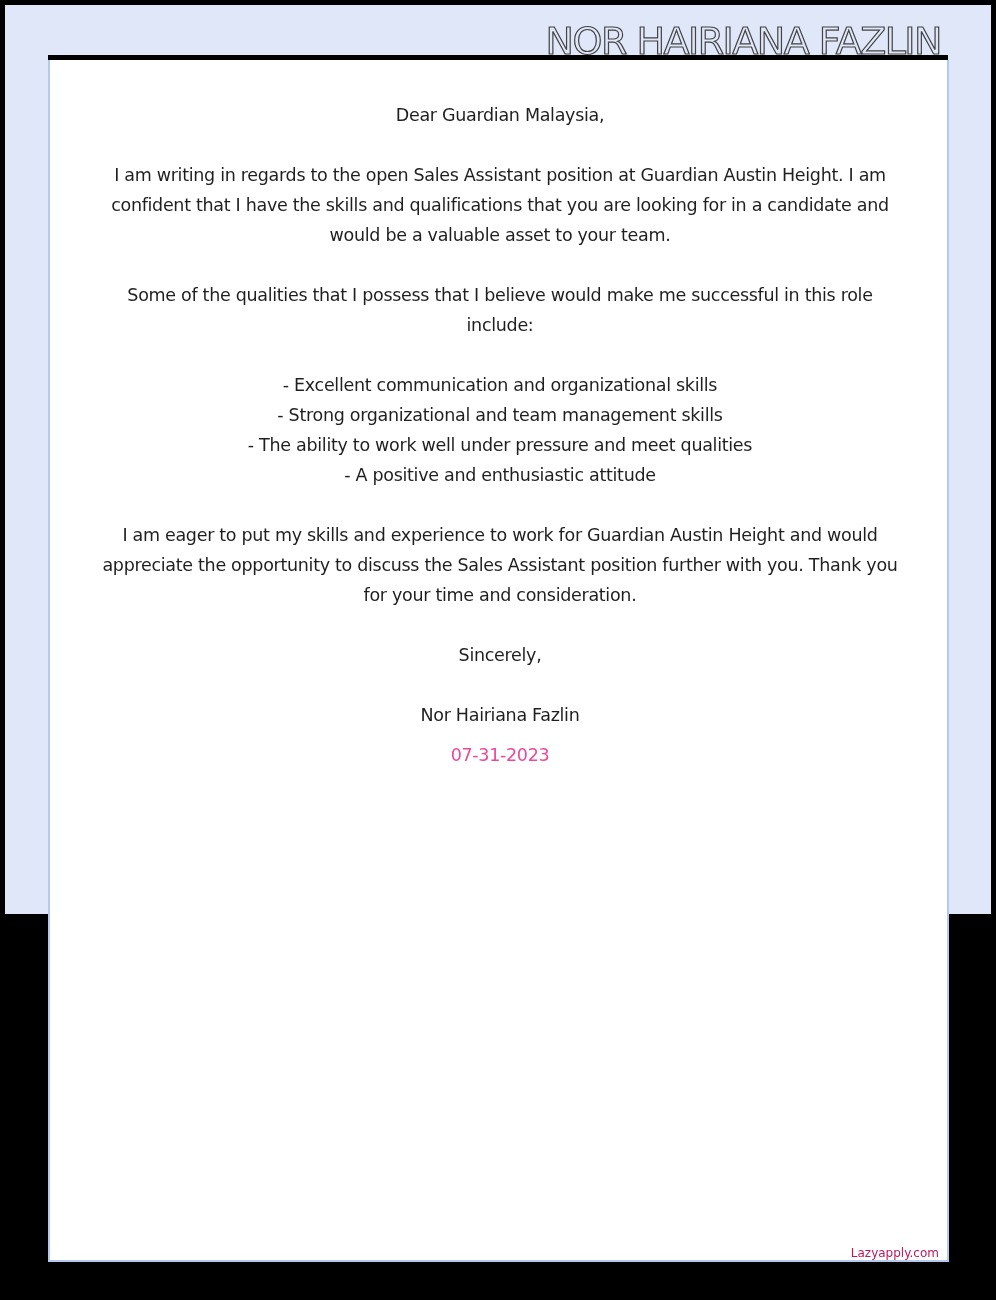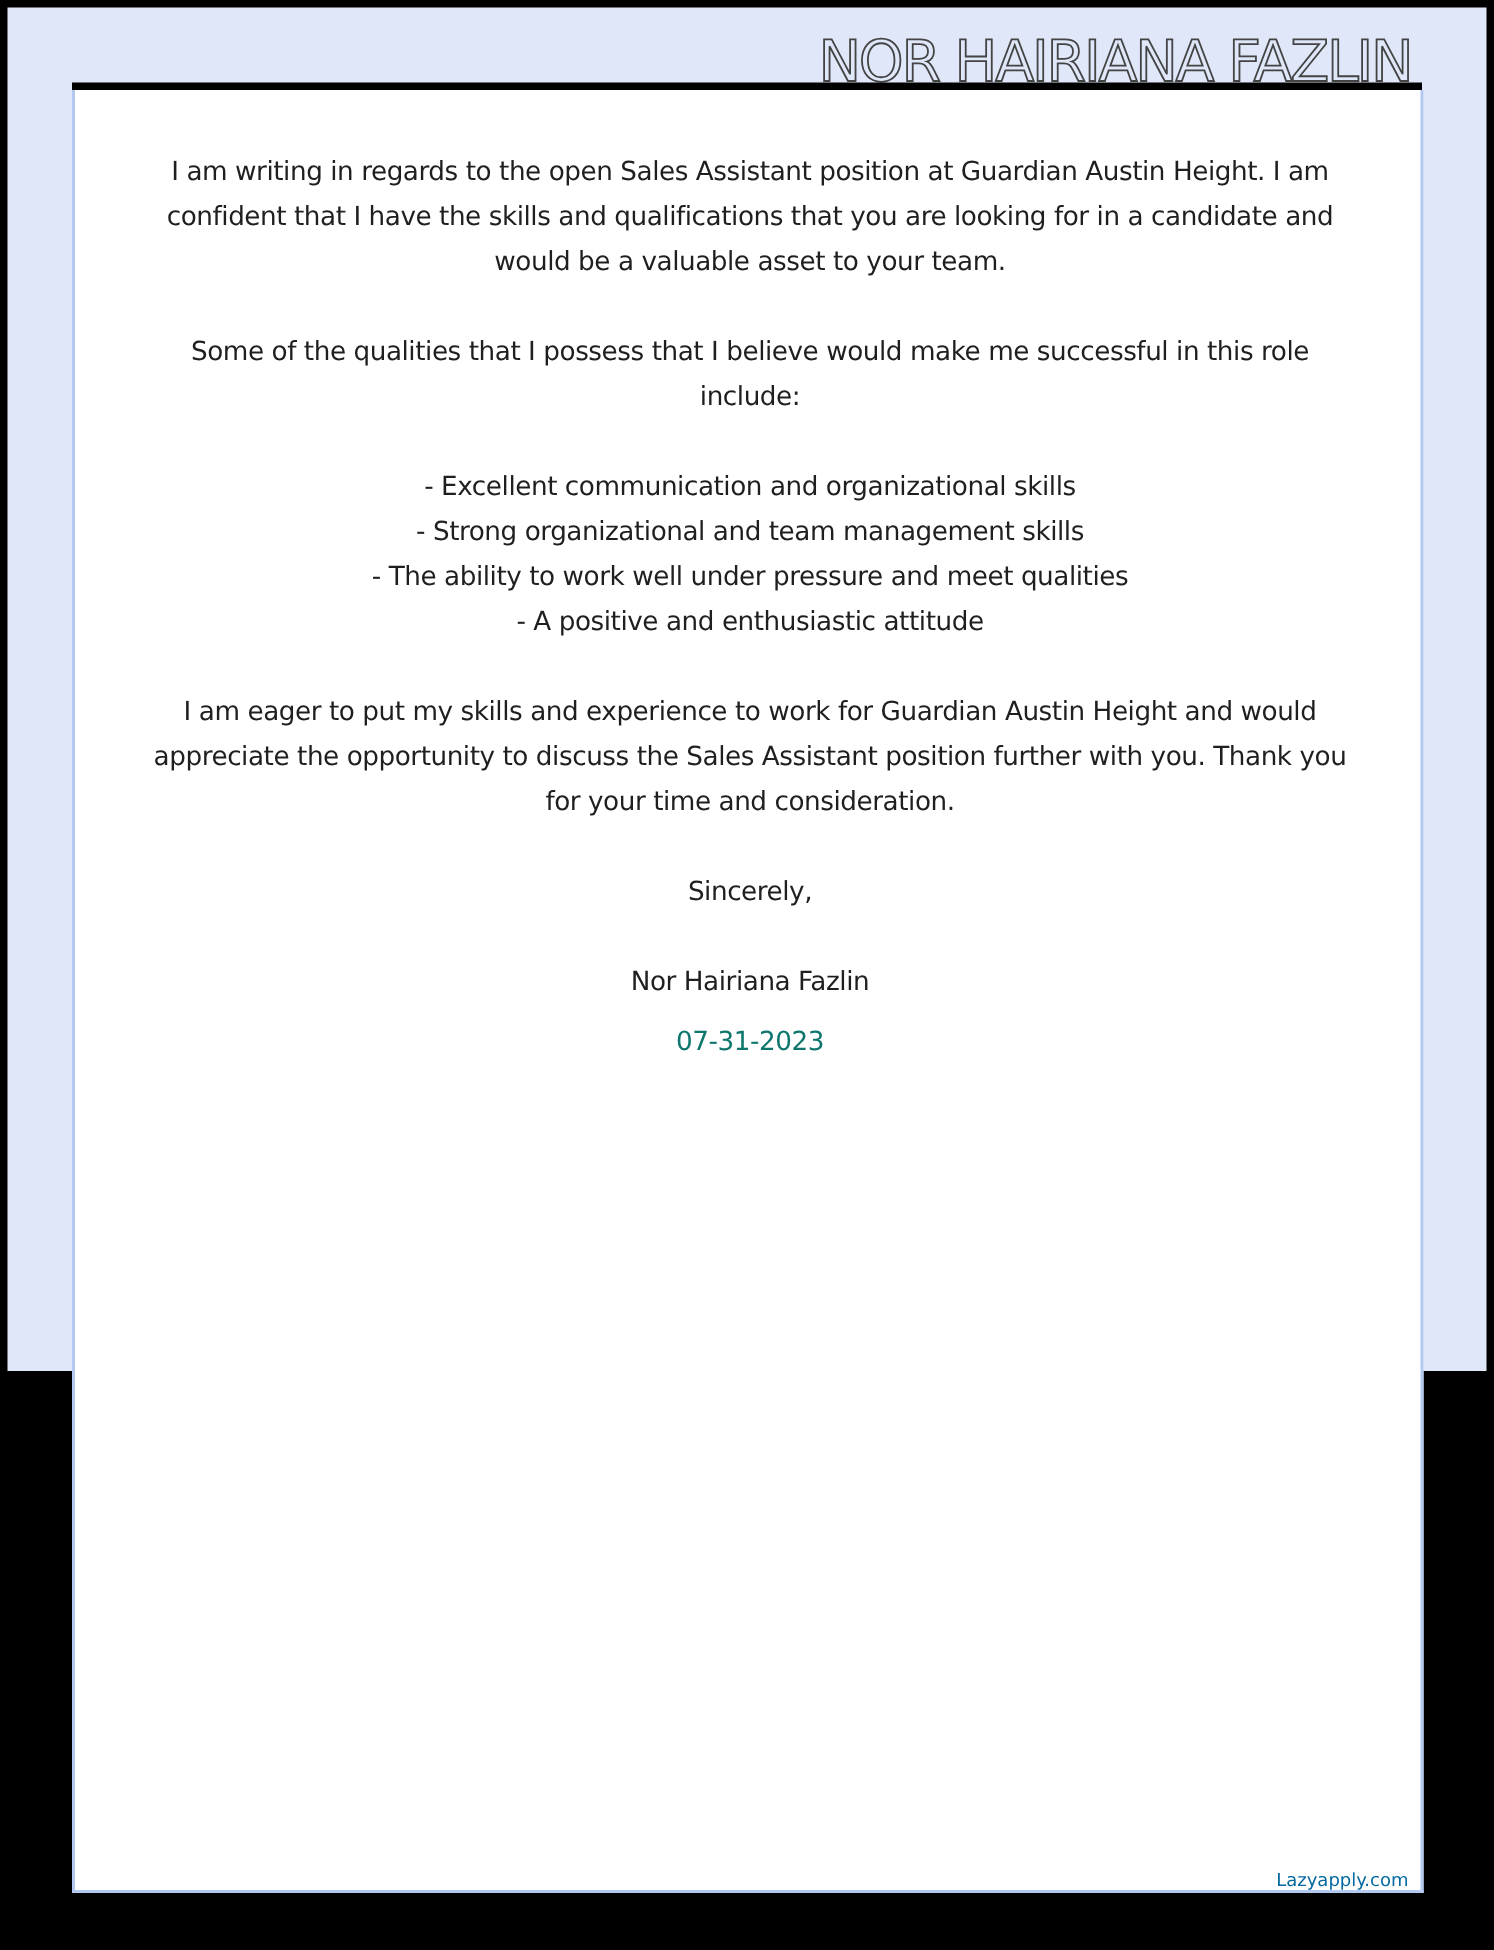--- a/index.html
+++ b/index.html
@@ -8,31 +8,32 @@
   .name { position:absolute; right:50px; top:14px; font-family:"DejaVu Sans", sans-serif; font-size:38px; letter-spacing:-1.5px;
           color:#dfe7f9; -webkit-text-stroke:1.2px #444; margin:0; font-weight:normal; line-height:44px; }
   .bar { position:absolute; left:43px; top:50px; width:900px; height:5px; background:#000; }
   .card { position:absolute; left:43px; top:55px; width:897px; height:1200px; background:#fff;
           border-left:2px solid #b3c9f2; border-right:2px solid #b3c9f2; border-bottom:2px solid #b3c9f2; }
   .letter { position:absolute; left:50px; top:40px; width:800px; font-family:"DejaVu Sans", sans-serif; font-size:17.5px;
             line-height:30px; color:#1f1f1f; letter-spacing:-0.3px; }
   .letter p { margin:0 0 30px 0; }
   .letter ul { list-style:none; margin:0 0 30px 0; padding:0; }
   .sig-name { margin:0 0 10px 0 !important; }
-  .date { color:#0f766e; margin:0; }
-  .footer { position:absolute; right:8px; bottom:0px; font-family:"DejaVu Sans", sans-serif; font-size:12px; color:#0369a1; }
+  .date { color:#ec4899; margin:0; }
+  .footer { position:absolute; right:8px; bottom:0px; font-family:"DejaVu Sans", sans-serif; font-size:12px; color:#be185d; }
 </style>
 </head>
 <body>
 
 <div class="frame">
   <h1 class="name">NOR HAIRIANA FAZLIN</h1>
   <div class="bar"></div>
   <div class="card">
     <div class="letter">
+      <p>Dear Guardian Malaysia,</p>
       <p>I am writing in regards to the open Sales Assistant position at Guardian Austin Height. I am confident that I have the skills and qualifications that you are looking for in a candidate and would be a valuable asset to your team.</p>
       <p>Some of the qualities that I possess that I believe would make me successful in this role include:</p>
       <ul>
         <li>- Excellent communication and organizational skills</li>
         <li>- Strong organizational and team management skills</li>
         <li>- The ability to work well under pressure and meet qualities</li>
         <li>- A positive and enthusiastic attitude</li>
       </ul>
       <p>I am eager to put my skills and experience to work for Guardian Austin Height and would appreciate the opportunity to discuss the Sales Assistant position further with you. Thank you for your time and consideration.</p>
       <p>Sincerely,</p>

